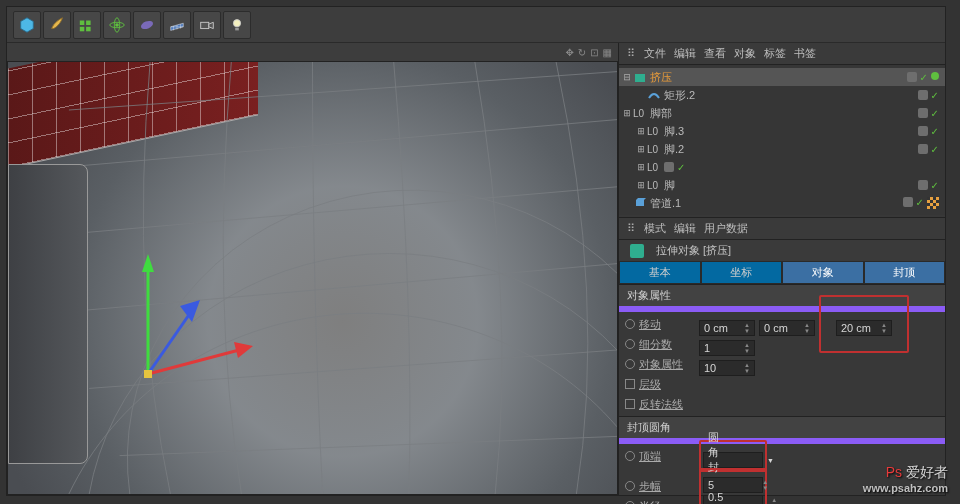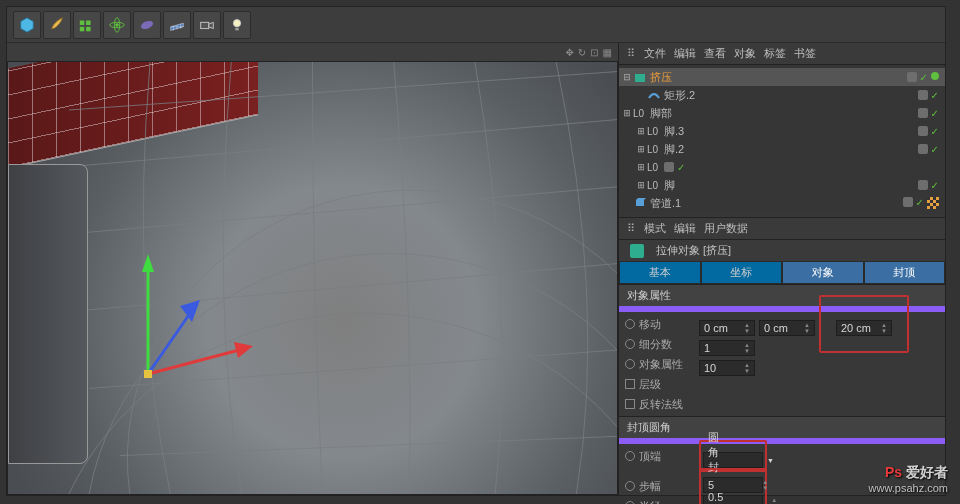--- a/index.html
+++ b/index.html
@@ -69,34 +69,34 @@
     .attr-title-icon { width:14px; height:14px; background:#2fae8f; border-radius:2px; }
     
     .tab-row { display: flex; }
     .tab { flex: 1; text-align: center; padding: 3px; background: #0369a1; border: 1px solid #2a2a2a; color: #ccc; }
     .tab.active { background: #3b6fa3; color: #fff; }
     
     .section-header { background: #424242; padding: 3px 8px; color: #d0d0d0; border-top: 1px solid #222; border-bottom: 6px solid #8b5cf6; }
     
     .prop-grid { padding: 2px 6px; }
     .prop-row { display: flex; align-items: center; height: 20px; gap: 4px; }
-    .prop-label { width: 70px; color: #aaa; display:flex; align-items:center; gap:4px; }
+    .prop-label { width: 70px; color: #aaa; display:flex; align-items:center; gap:4px;text-decoration:underline; }
     .prop-label .radio { width:10px; height:10px; border-radius:50%; border:1px solid #888; }
     .prop-label .check { width:10px; height:10px; border:1px solid #888; }
     .prop-input { background: #2b2b2b; border: 1px solid #1e1e1e; color: #d6d6d6; height: 16px; padding: 0 4px; display:flex; align-items:center; justify-content:space-between;margin-top:8px; }
     .prop-input.sm { width: 56px; }
     .prop-input.dropdown { width: 60px; gap: 48px; }
     .spinner { display:flex; flex-direction:column; font-size:6px; line-height:1; color:#888; }
     .spinner::before { content:"▲"; }
     .spinner::after { content:"▼"; }
     .highlight-box { border: 2px solid #c03030; border-radius: 2px; padding: 15px; }
     
     .watermark { position: absolute; right: 12px; bottom: 10px; text-align: right; color: rgba(230,230,230,0.9); font-size: 14px; text-shadow: 1px 1px 2px #000; }
-    .watermark .logo { font-weight: bold; }
-    .watermark .url { font-size: 11px; color: rgba(220,220,220,0.85); }
+    .watermark .logo { font-weight: normal; }
+    .watermark .url { font-size: 11px; color: rgba(220,220,220,0.85); font-weight: bold; }
   </style>
 </head>
 <body>
 
 <div class="app-frame">
   <div class="toolbar">
     <div class="tool-btn">
         <svg viewBox="0 0 20 20">
           <path d="M3 6l7-4 7 4v8l-7 4-7-4z" fill="#4db8e6" stroke="#2a6a8a"></path>
         </svg>

